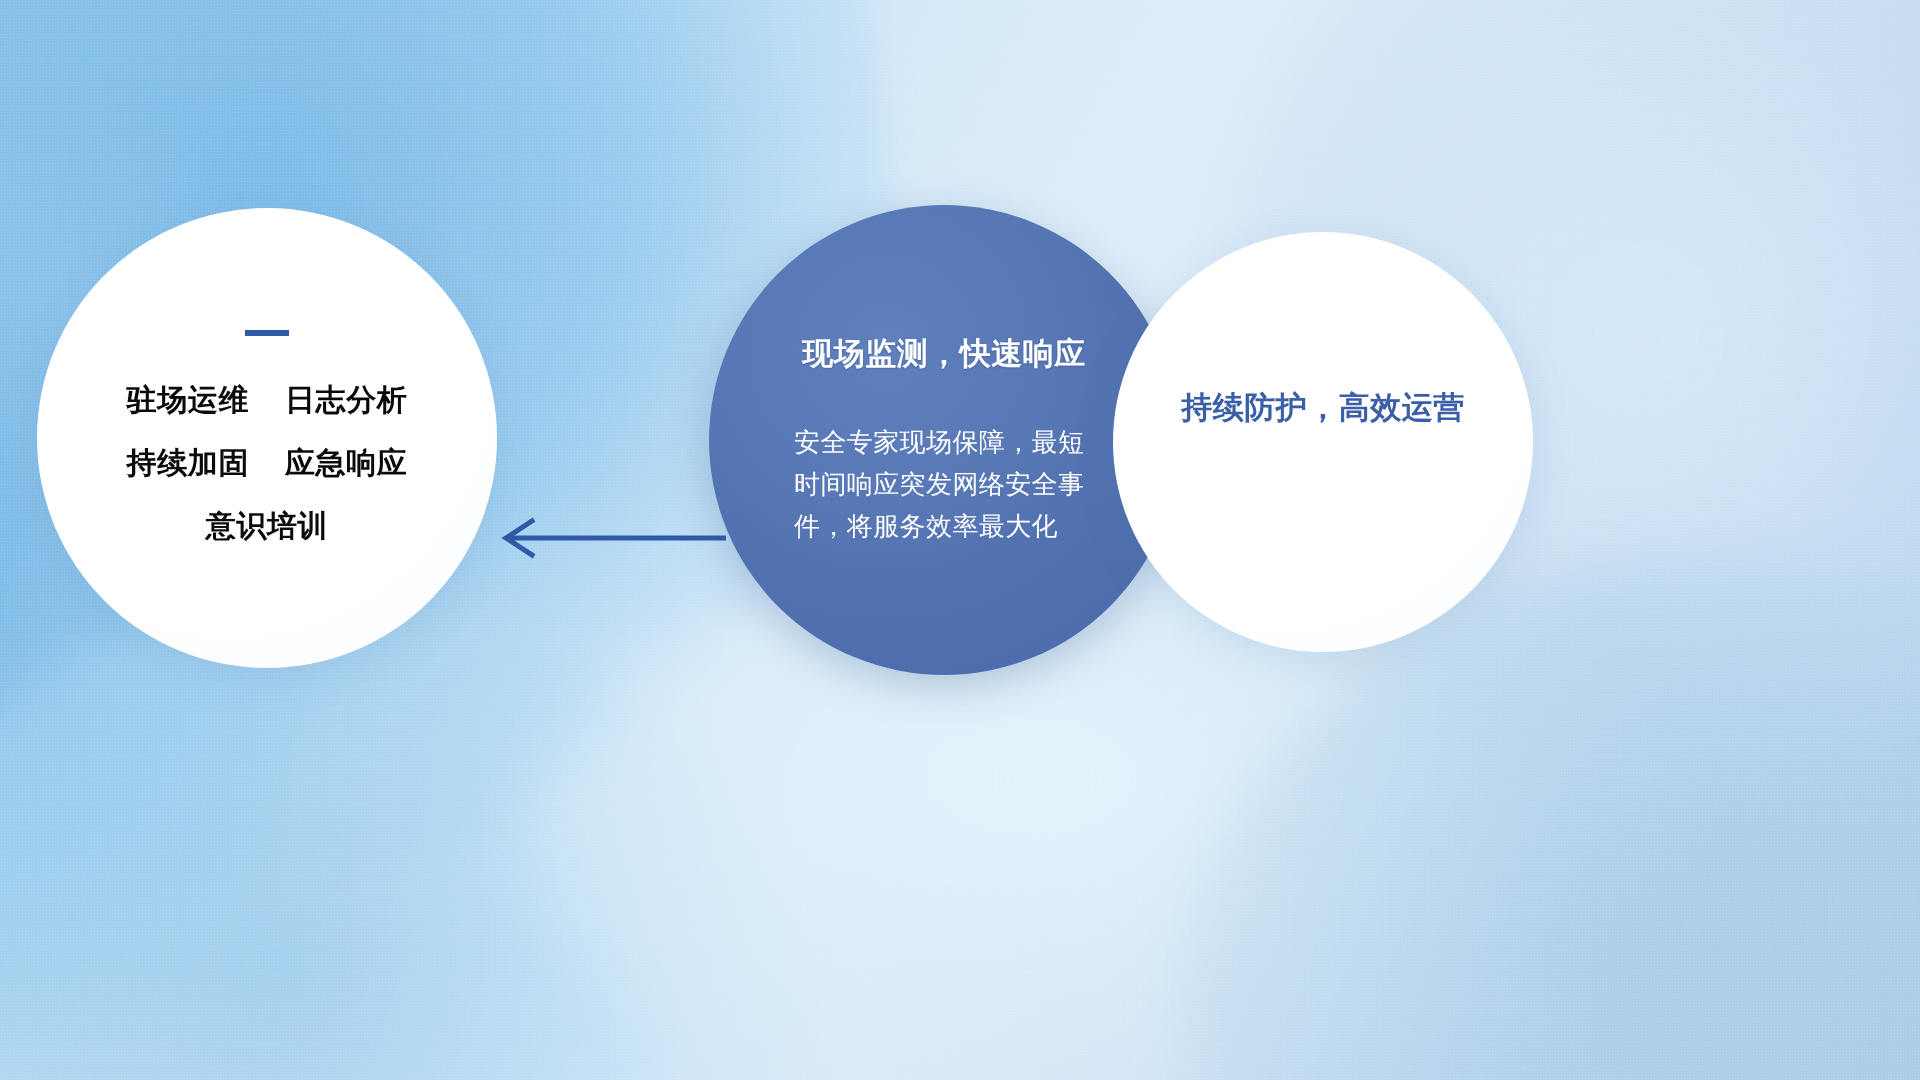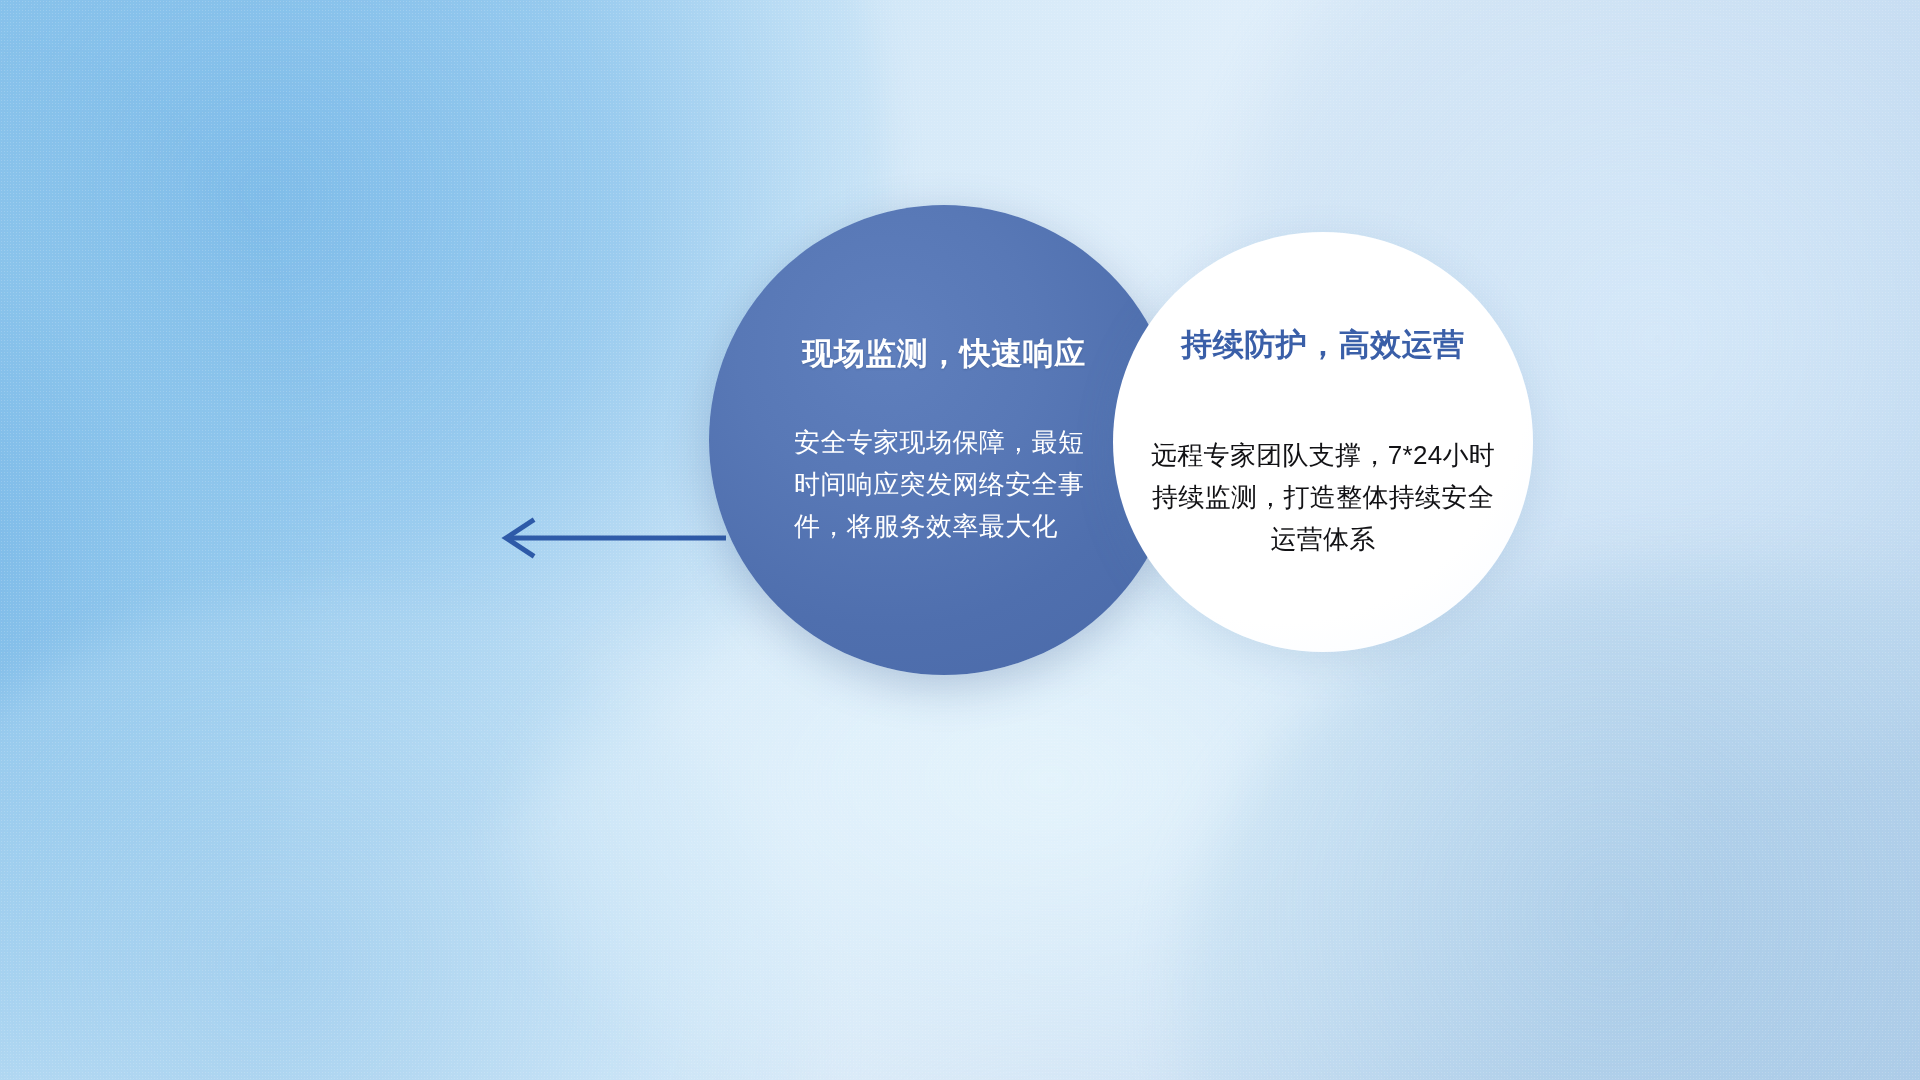--- a/index.html
+++ b/index.html
@@ -229,24 +229,39 @@
   <div class="bg-mist-mid"></div>
   <div class="bg-mist-right"></div>
   <div class="bg-vignette-br"></div>
   <div class="bg-noise"></div>
 
   <svg id="arrow" viewBox="0 0 240 60">
     <line x1="238" y1="30" x2="22" y2="30" stroke="#2e5aa8" stroke-width="5"></line>
     <polyline points="44,13 18,30 44,47" fill="none" stroke="#2e5aa8" stroke-width="5" stroke-linecap="square" stroke-linejoin="miter"></polyline>
   </svg>
 
+  <div class="circle" id="circle-left">
+    <div class="dash"></div>
+    <div class="tag-grid">
+      <div class="tag-row">
+        <span class="tag">驻场运维</span>
+        <span class="tag">日志分析</span>
+      </div>
+      <div class="tag-row">
+        <span class="tag">持续加固</span>
+        <span class="tag">应急响应</span>
+      </div>
+      <div class="tag-row">
+        <span class="tag">意识培训</span>
+      </div>
+    </div>
+  </div>
 
   <div class="circle" id="circle-mid">
     <div class="heading">现场监测，快速响应</div>
     <div class="body">安全专家现场保障，最短时间响应突发网络安全事件，将服务效率最大化</div>
   </div>
 
   <div class="circle real" id="circle-right">
     <div class="heading">持续防护，高效运营</div>
-    <div class="body">远程专家团队支撑，7*24小时持续监测，打造整体持续安全运营体系</div>
   </div>
 
 </div>
 
 </body></html>

